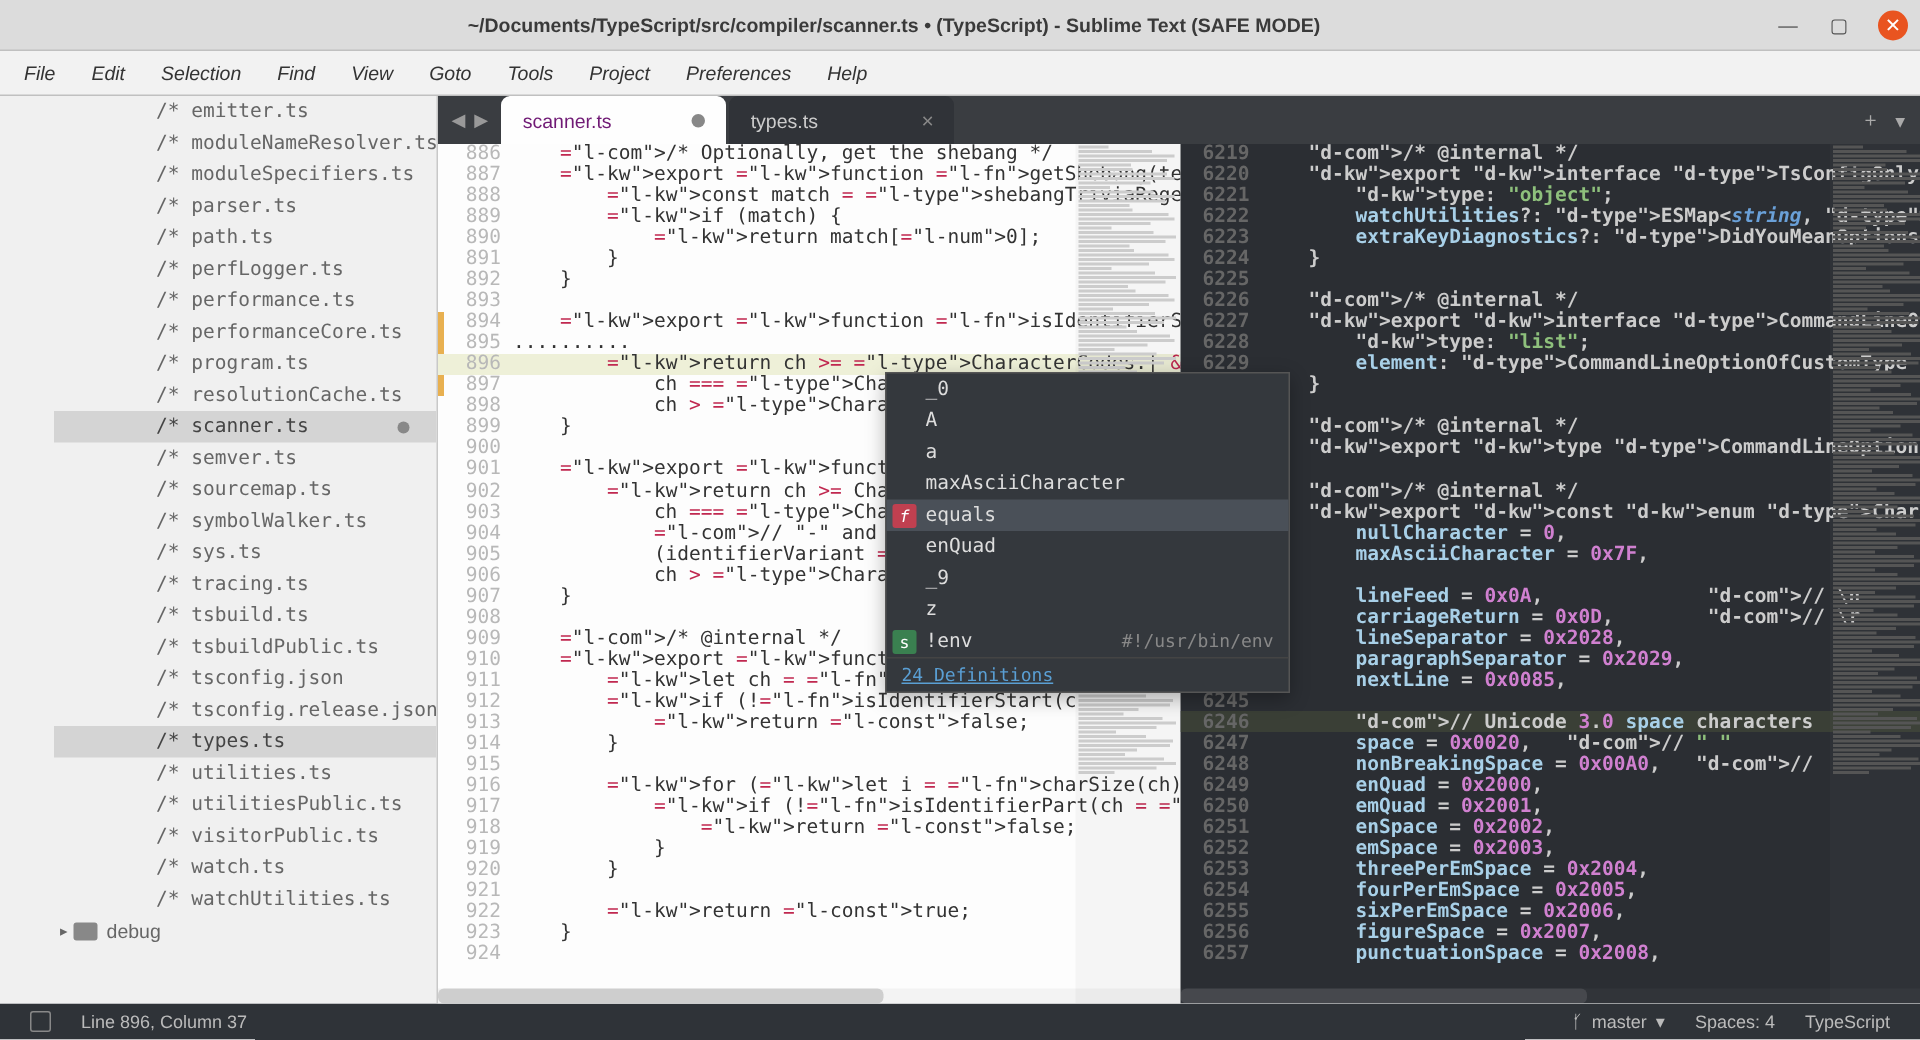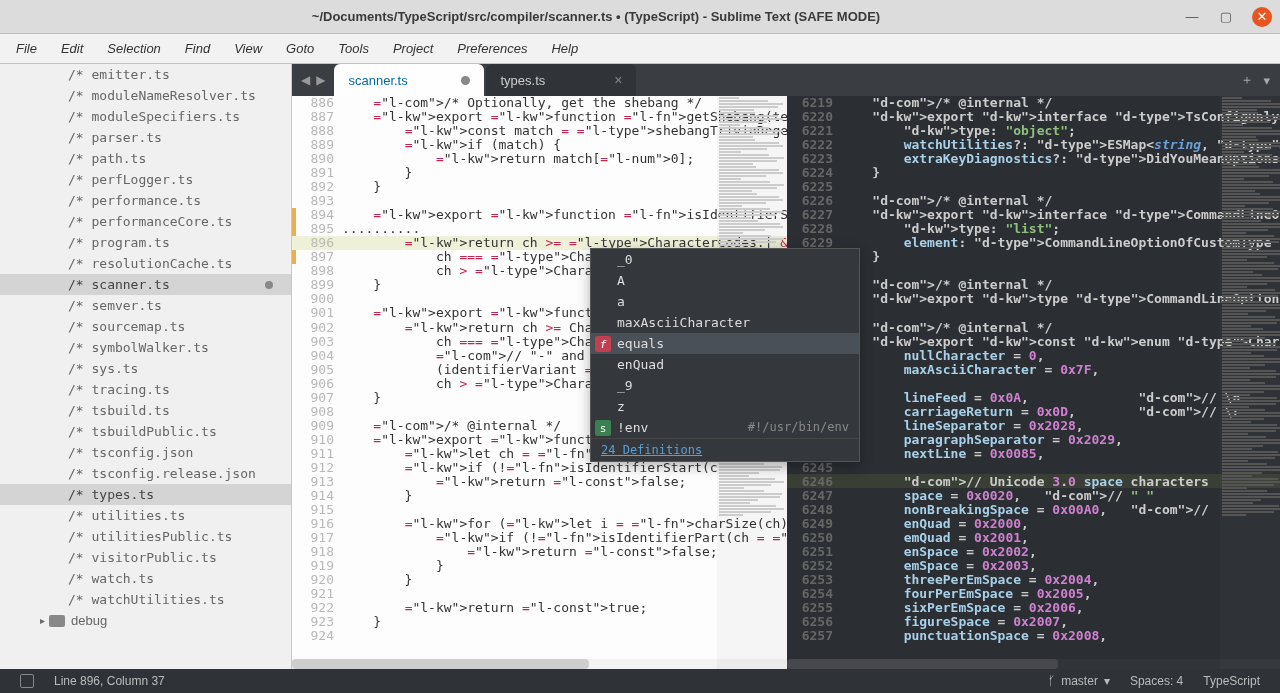--- a/index.html
+++ b/index.html
@@ -15,34 +15,34 @@
 
 .menubar { height: 30px; background: #f2f2f2; display: flex; align-items: center; padding: 0 4px; border-bottom: 1px solid #c0c0c0; }
 .menubar .menu-item { padding: 4px 12px; color: #333; cursor: default; font-style: italic; }
 
 
 .main { display: flex; height: calc(100% - 34px - 30px - 24px); }
 
 
 .sidebar { width: 292px; background: #f0f0f0; border-right: 1px solid #c8c8c8; overflow: hidden; display: flex; flex-direction: column; }
 .sidebar-list { flex: 1; overflow: hidden; }
-.sb-item { padding: 3px 8px 3px 68px; color: #666; font-family: "DejaVu Sans Mono", monospace; font-size: 13px; white-space: nowrap; }
+.sb-item { padding: 3px 8px 3px 68px; color: #666; font-family: "DejaVu Sans Mono", monospace; font-size: 13px; white-space: nowrap; margin-left: 36px; }
 .sb-item.active { background: #d4d4d4; color: #444; position: relative; }
 .sb-item .dot { position: absolute; right: 18px; top: 50%; transform: translateY(-50%); width: 8px; height: 8px; border-radius: 50%; background: #888; }
 .sb-folder { display: flex; align-items: center; padding: 3px 8px 3px 40px; color: #666; }
 .sb-folder .arrow { margin-right: 4px; font-size: 10px; }
 .sb-folder .folder-icon { width: 16px; height: 12px; background: #888; border-radius: 2px; margin-right: 6px; }
 
 
 .editors { flex: 1; display: flex; flex-direction: column; background: #fafafa; }
 .tabbar { height: 32px; display: flex; align-items: stretch; background: #3a3d41; position: relative; }
 .tab-nav { display: flex; align-items: center; padding: 0 6px; background: #3a3d41; }
 .tab-nav-btn { color: #999; font-size: 12px; padding: 0 3px; }
 .tab { display: flex; align-items: center; padding: 0 14px; gap: 10px; font-size: 13px; position: relative; min-width: 150px; }
-.tab.light { background: #fefefe; color: #0369a1; border-top-left-radius: 6px; border-top-right-radius: 6px; align-items: center; }
+.tab.light { background: #fefefe; color: #701a75; border-top-left-radius: 6px; border-top-right-radius: 6px; align-items: center; }
 .tab.dark { background: #303338; color: #ccc; border-top-left-radius: 6px; border-top-right-radius: 6px; margin-left: 2px;}
 .tab .tab-close { color: #888; font-size: 14px; margin-left: auto; }
 .tab .tab-dirty { width: 9px; height: 9px; border-radius: 50%; background: #888; margin-left: auto; }
 .tab-add { margin-left: auto; color: #aaa; padding: 0 10px; display: flex; align-items: center; gap: 10px; }
 
 
 .panes { flex: 1; display: flex; position: relative; overflow: hidden; }
 .pane { position: relative; overflow: hidden; font-family: "DejaVu Sans Mono", Menlo, monospace; font-size: 13px; line-height: 1.08; }
 .pane.left { flex: 0 0 495px; background: #fdfdfd; color: #333; }
 .pane.right { flex: 1; background: #2b2e33; color: #ccc; font-weight: bold; }

